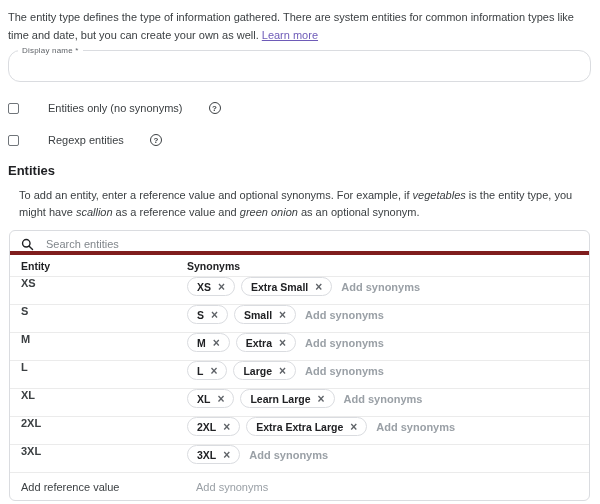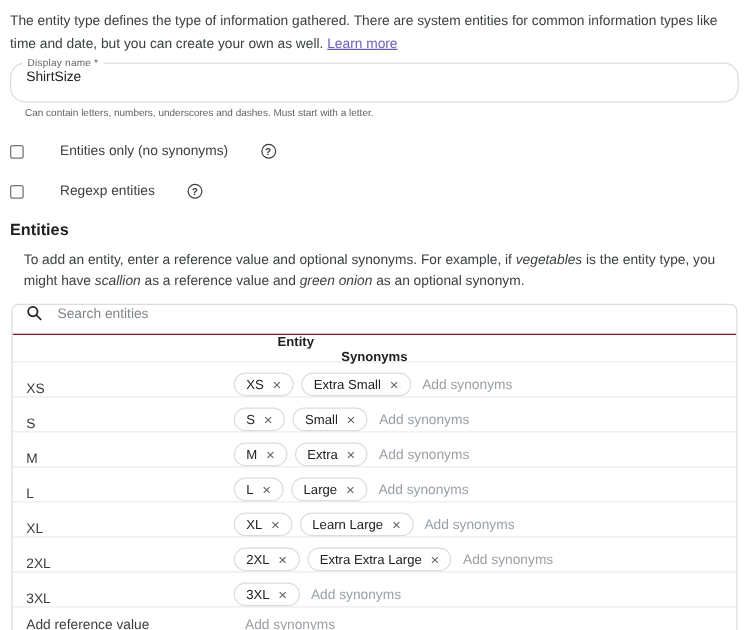--- a/index.html
+++ b/index.html
@@ -30,51 +30,49 @@
   .option-label { font-size: 11px; margin-left: 9px; color: #3c4043; }
   .qicon { width: 12px; height: 12px; border: 1px solid #3c4043; border-radius: 50%; display: inline-flex; align-items: center; justify-content: center; font-size: 8px; font-weight: bold; color: #3c4043; margin-left: 6px; cursor: pointer; flex: 0 0 auto; }
 
   
   .entities-heading { font-size: 13px; font-weight: 600; color: #202124; margin: 17px 0 0 1px; }
   .desc { font-size: 11px; line-height: 17px; margin: 9px 0 0 12px; max-width: 586px; }
   .desc .it { font-style: italic; }
 
   
   .tablebox { margin: 9px 0 0 2px; width: 581px; border: 1px solid #dadce0; border-radius: 6px; overflow: hidden; background: #fff; }
-  .searchrow { display: flex; align-items: flex-start; height: 24px; padding: 0 11px; border-bottom: 1px solid #7f1d1d; }
+  .searchrow { display: flex; align-items: flex-end; height: 24px; padding: 0 11px; border-bottom: 4px solid #7f1d1d; }
   .search-icon { width: 13px; height: 13px; flex: 0 0 auto; }
   .search-input { border: none; outline: none; flex: 1; margin-left: 10px; font-size: 11px; color: #202124; font-family: inherit; }
   .search-input::placeholder { color: #80868b; }
 
-  .headrow { display: flex; align-items: center; height: 22px; border-bottom: 1px solid #ebebeb; font-size: 10.5px; font-weight: bold; color: #202124; flex-direction: column; }
+  .headrow { display: flex; align-items: center; height: 22px; border-bottom: 1px solid #ebebeb; font-size: 10.5px; font-weight: bold; color: #202124; }
   .col-entity { width: 177px; padding-left: 11px; }
 
-  .row { display: flex; align-items: flex-end; height: 28px; border-bottom: 1px solid #ebebeb; font-size: 11px; }
+  .row { display: flex; align-items: flex-start; height: 28px; border-bottom: 1px solid #ebebeb; font-size: 11px; font-weight: bold; }
   .cell-entity { width: 177px; padding-left: 11px; color: #3c4043; cursor: text; }
   .cell-syn { display: flex; align-items: center; flex: 1; }
   .chip { display: inline-flex; align-items: center; height: 19px; border: 1px solid #dadce0; border-radius: 10px; padding: 0 9px; margin-right: 6px; background: #fff; cursor: default; }
   .chip-text { font-size: 10.5px; color: #202124; white-space: nowrap; }
   .chip-x { font-size: 12px; color: #5f6368; margin-left: 7px; line-height: 1; cursor: pointer; }
   .add-syn { color: #9aa0a6; font-size: 11px; margin-left: 3px; cursor: text; }
 
   .footrow { display: flex; align-items: center; height: 27px; font-size: 11px; color: #9aa0a6; }
   .foot-syn { flex: 1; padding-left: 9px; cursor: text; }
 </style>
 </head>
 <body>
 
 <div class="page">
 
   <p class="intro"><span>The entity type defines the type of information gathered. There are system entities for common information types like time and date, but you can create your own as well. </span><a class="learn-more">Learn more</a></p>
 
   <div class="field">
     <span class="field-label">Display name *</span>
-    <input type="text" value="ShirtSize" style="">
-  </div>
-  <div class="helper">Can contain letters, numbers, underscores and dashes. Must start with a letter.</div>
+  </div>
 
   <div class="option option-1">
     <span class="checkbox"></span>
     <span class="option-label">Entities only (no synonyms)</span>
     <span class="qicon">?</span>
   </div>
 
   <div class="option option-2">
     <span class="checkbox"></span>
     <span class="option-label">Regexp entities</span>

